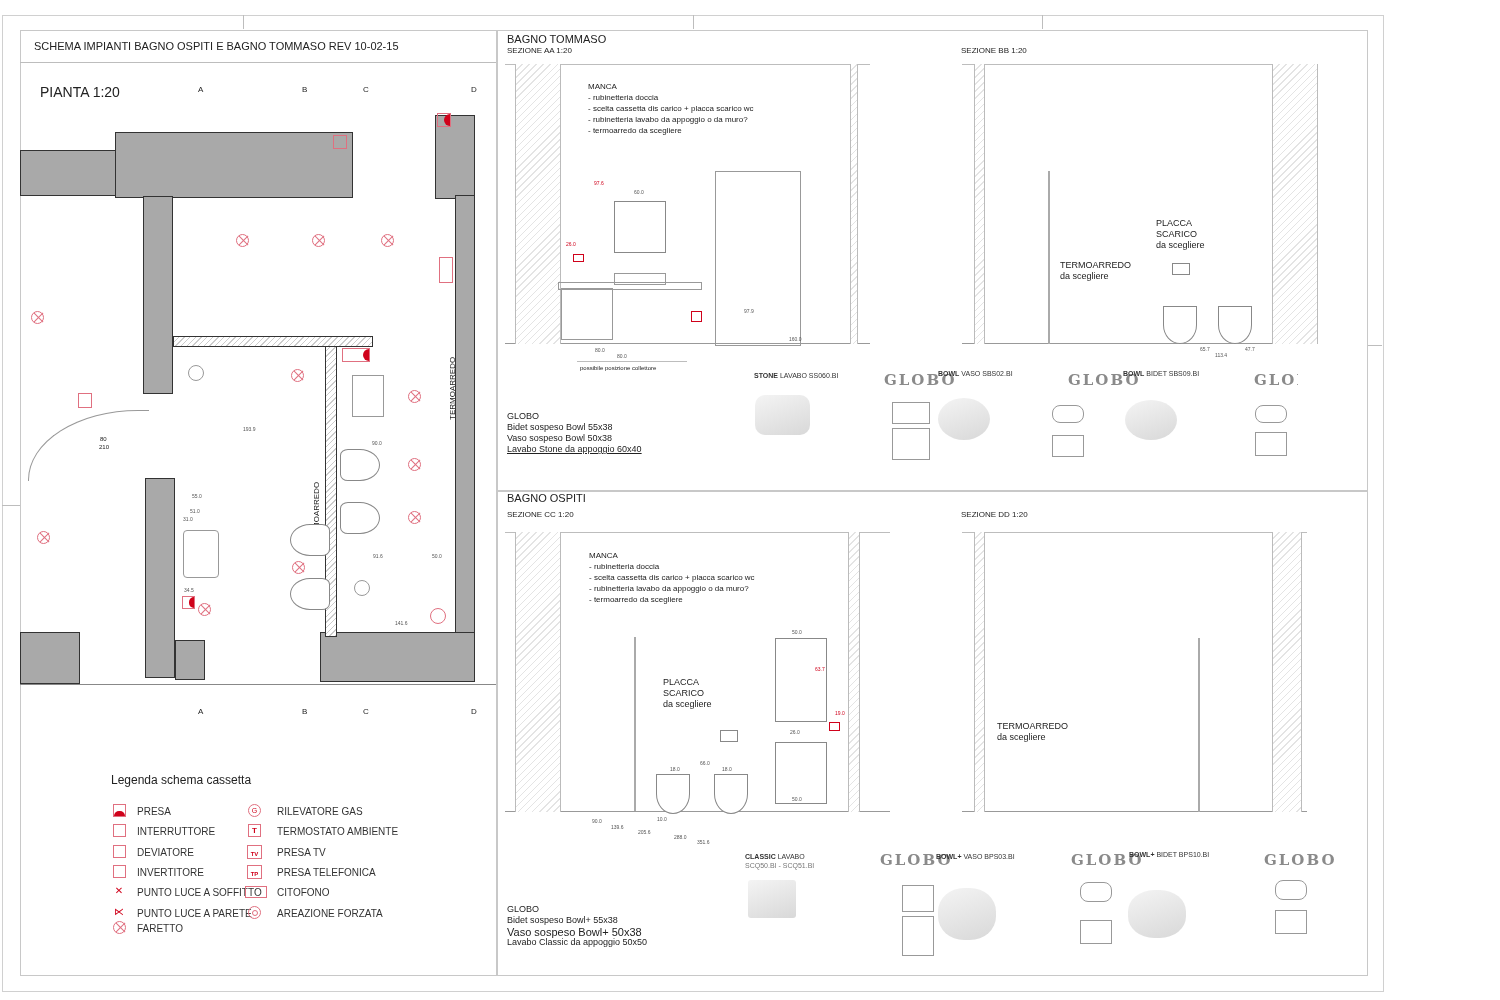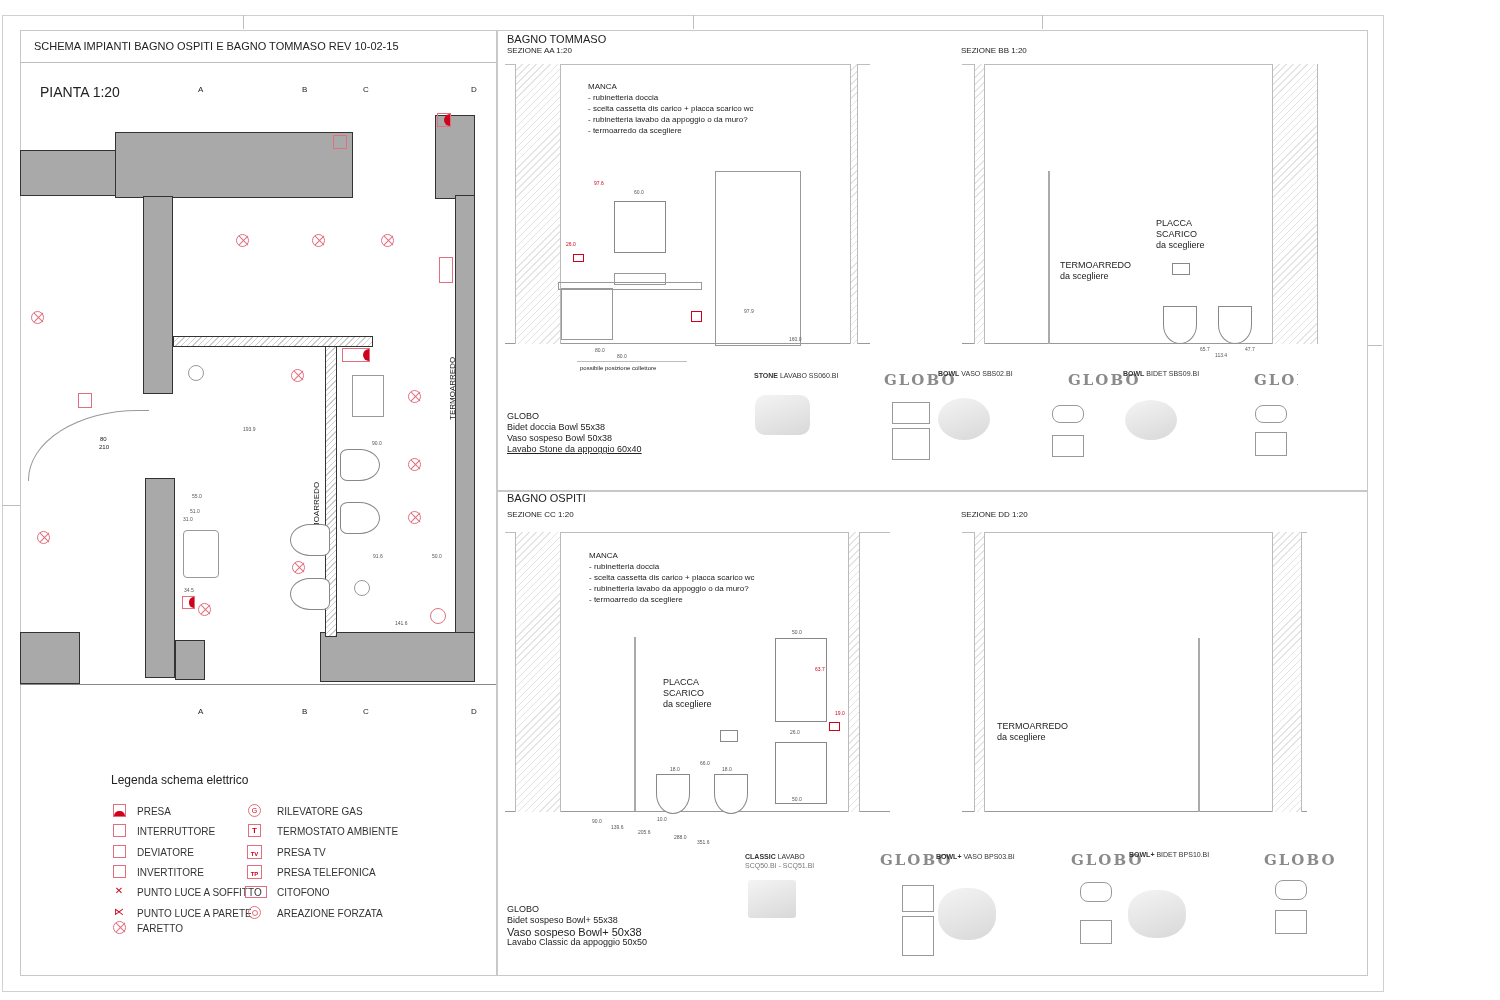--- a/index.html
+++ b/index.html
@@ -104,21 +104,21 @@
 <div class="dim" style="left:243px;top:426px;">193.9</div>
 <div class="dim" style="left:192px;top:493px;">55.0</div>
 <div class="dim" style="left:190px;top:508px;">51.0</div>
 <div class="dim" style="left:183px;top:516px;">31.0</div>
 <div class="dim" style="left:184px;top:587px;">34.5</div>
 <div class="dim" style="left:372px;top:440px;">90.0</div>
 <div class="dim" style="left:373px;top:553px;">91.6</div>
 <div class="dim" style="left:432px;top:553px;">50.0</div>
 <div class="dim" style="left:395px;top:620px;">141.6</div>
 
-<div class="txt" style="left:111px;top:773px;font-size:12px;">Legenda schema elettrico</div>
+<div class="txt" style="left:111px;top:773px;font-size:12px;">Legenda schema cassetta</div>
 <div class="abs" style="left:113px;top:804px;width:11px;height:11px;border:1px solid #e07080;">
     <div style="position:absolute;bottom:0;left:0;width:11px;height:5px;background:#d0021b;border-radius:6px 6px 0 0;"></div>
   </div>
 <div class="leg-row" style="left:137px;top:806px;">PRESA</div>
 <div class="abs" style="left:113px;top:824px;width:11px;height:11px;border:1px solid #e07080;"></div>
 <div class="leg-row" style="left:137px;top:826px;">INTERRUTTORE</div>
 <div class="abs" style="left:113px;top:845px;width:11px;height:11px;border:1px solid #e07080;"></div>
 <div class="leg-row" style="left:137px;top:847px;">DEVIATORE</div>
 <div class="abs" style="left:113px;top:865px;width:11px;height:11px;border:1px solid #e07080;"></div>
 <div class="leg-row" style="left:137px;top:867px;">INVERTITORE</div>
@@ -190,21 +190,21 @@
 <div class="txt" style="left:1060px;top:260px;font-size:9px;">TERMOARREDO</div>
 <div class="txt" style="left:1060px;top:271px;font-size:9px;">da scegliere</div>
 <div class="abs" style="left:1172px;top:263px;width:16px;height:10px;border:1px solid #888;"></div>
 <div class="fixture" style="left:1163px;top:306px;width:32px;height:36px;border-radius:0 0 50% 50%;"></div>
 <div class="fixture" style="left:1218px;top:306px;width:32px;height:36px;border-radius:0 0 50% 50%;"></div>
 <div class="dim" style="left:1200px;top:346px;">65.7</div>
 <div class="dim" style="left:1245px;top:346px;">47.7</div>
 <div class="dim" style="left:1215px;top:352px;">113.4</div>
 
 <div class="txt" style="left:507px;top:411px;font-size:9px;">GLOBO</div>
-<div class="txt" style="left:507px;top:422px;font-size:9px;">Bidet doccia Bowl  55x38</div>
+<div class="txt" style="left:507px;top:422px;font-size:9px;">Bidet sospeso Bowl  55x38</div>
 <div class="txt" style="left:507px;top:433px;font-size:9px;">Vaso sospeso Bowl 50x38</div>
 <div class="txt" style="left:507px;top:444px;font-size:9px;text-decoration:underline;">Lavabo Stone da appoggio 60x40</div>
 
 <div class="prod-title" style="left:754px;top:372px;"><b>STONE</b> <span>LAVABO SS060.BI</span></div>
 <div class="gray-photo" style="left:755px;top:395px;width:55px;height:40px;"></div>
 <div class="globo-logo" style="left:884px;top:371px;">GLOBO</div>
 <div class="prod-title" style="left:938px;top:370px;"><b>BOWL</b> <span>VASO SBS02.BI</span></div>
 <div class="techdraw" style="left:892px;top:402px;width:36px;height:20px;"></div>
 <div class="techdraw" style="left:892px;top:428px;width:36px;height:30px;"></div>
 <div class="gray-photo" style="left:938px;top:398px;width:52px;height:42px;border-radius:50%;"></div>

